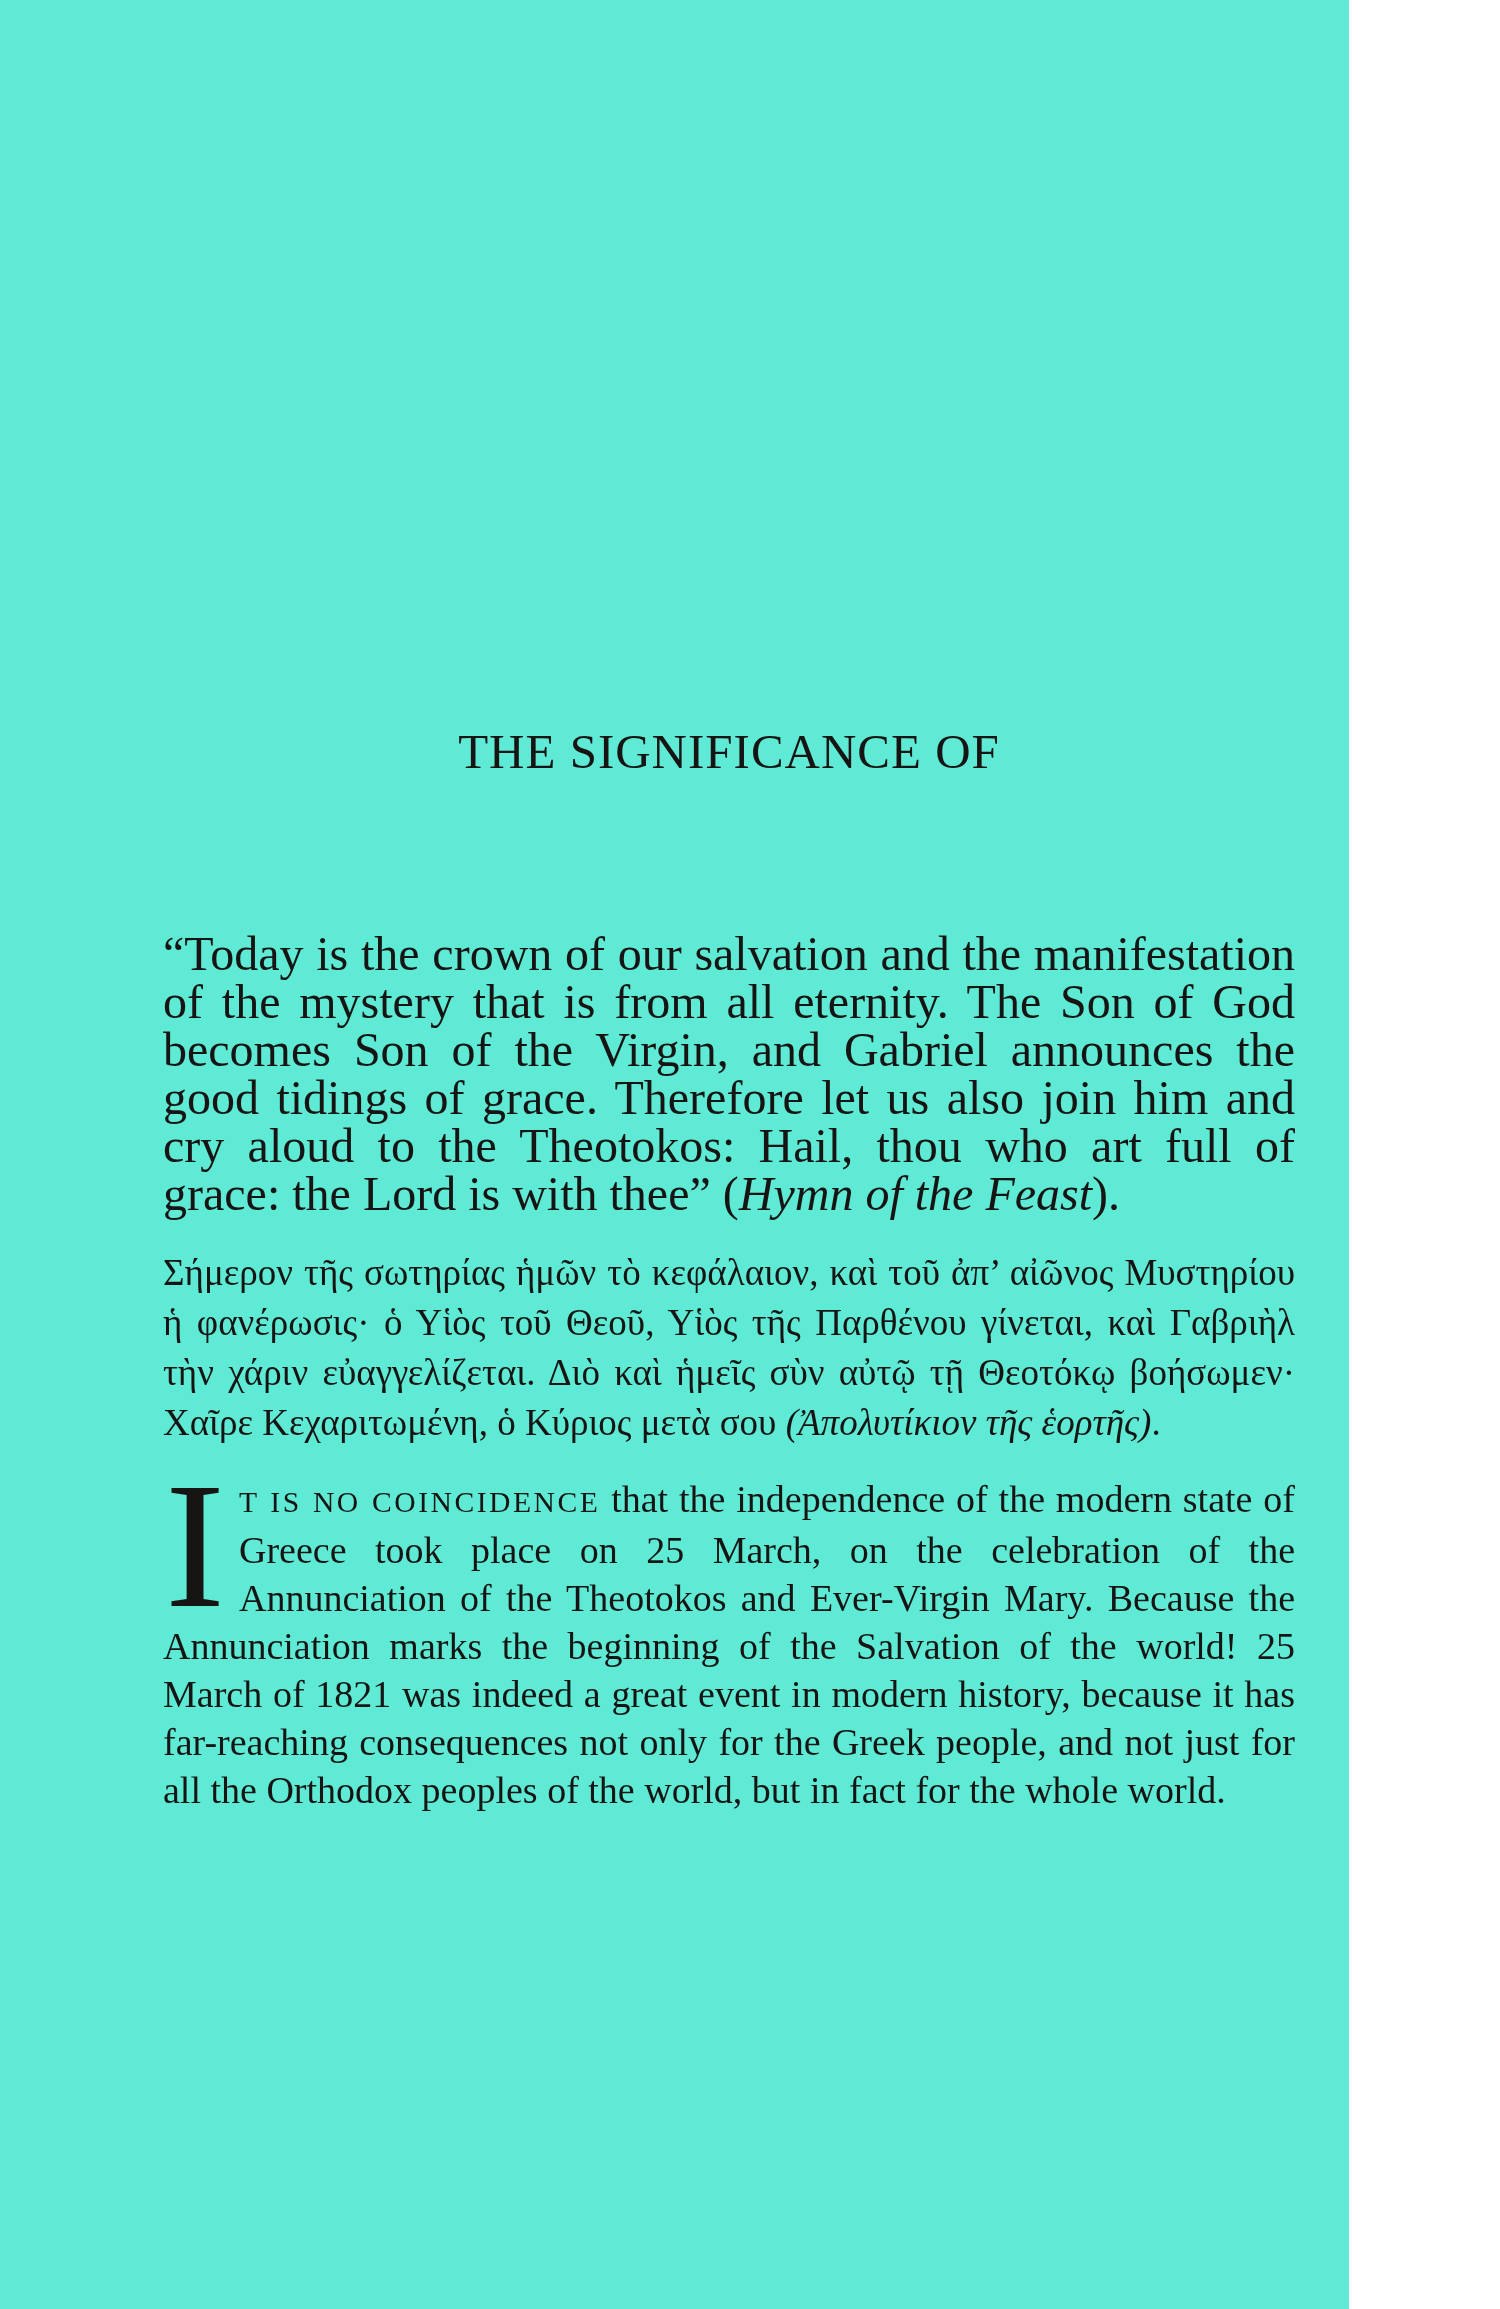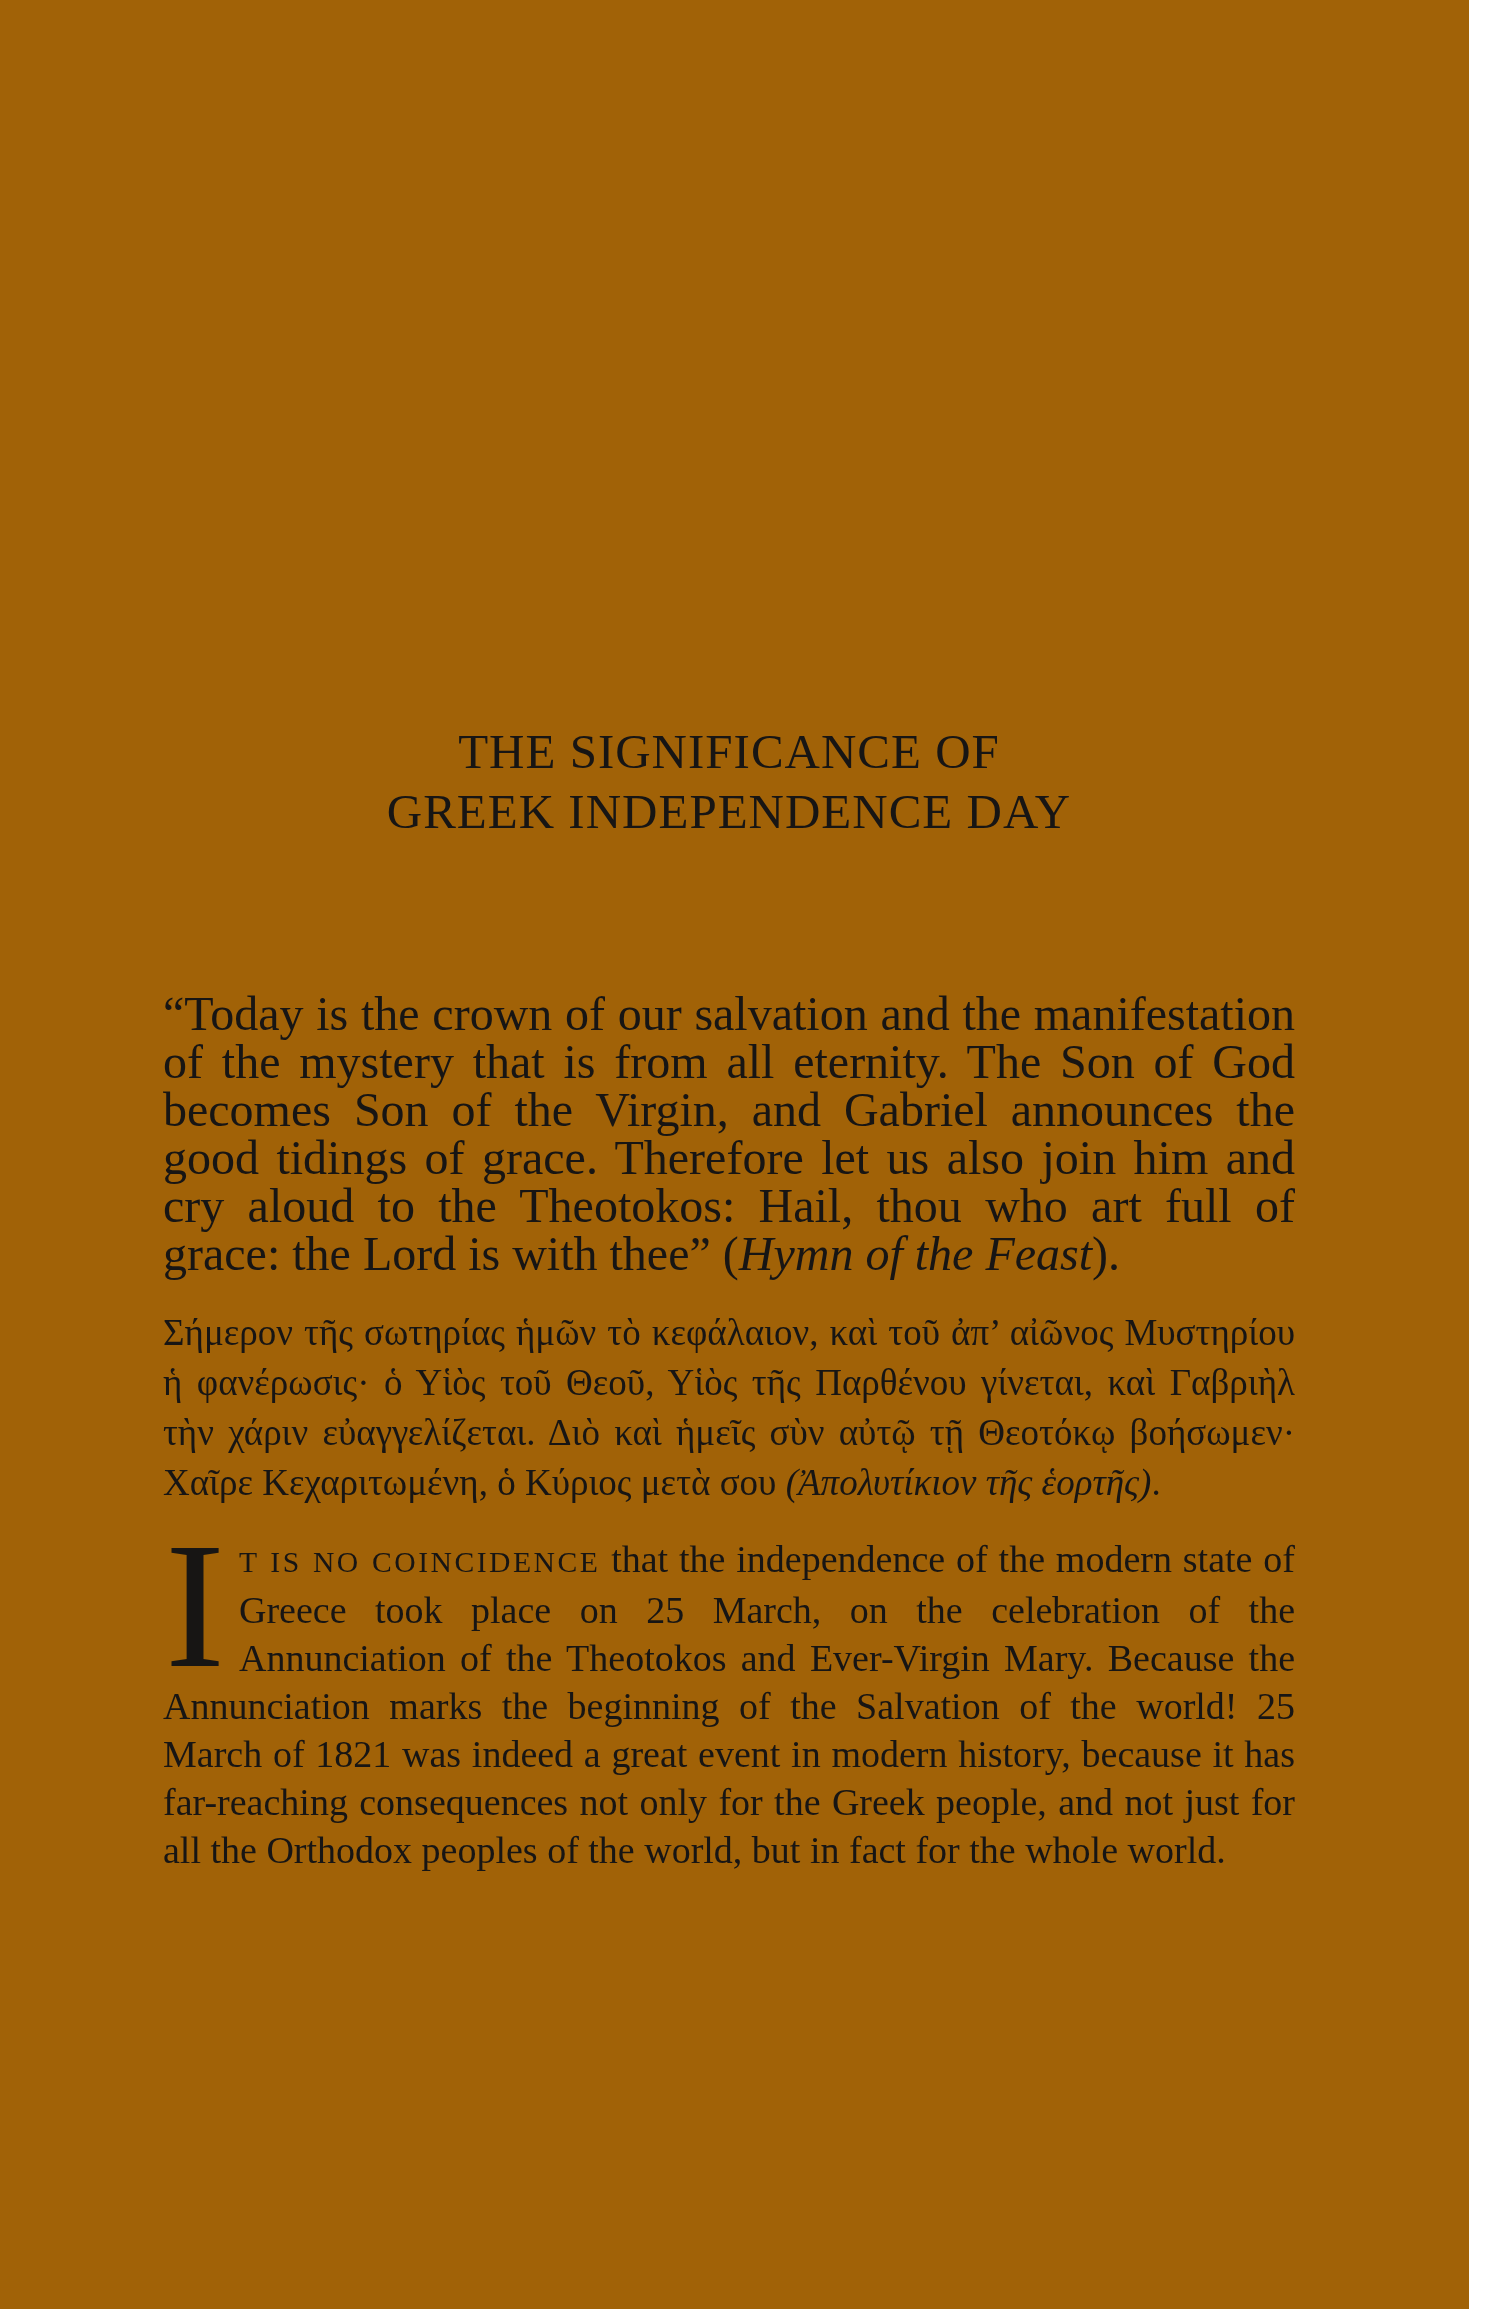--- a/index.html
+++ b/index.html
@@ -2,23 +2,23 @@
 <html><head>
 <meta charset="utf-8">
 <style>
   html, body {
     margin: 0;
     padding: 0;
     background: #ffffff;
   }
   .page {
     position: relative;
-    width: 1469px;
+    width: 1349px;
     height: 2309px;
-    background: #a16207;
+    background: #5eead4;
     overflow: hidden;
     font-family: "Liberation Serif", serif;
     color: #171514;
   }
   .content {
     position: absolute;
     left: 163px;
     top: 722px;
     width: 1132px;
   }
@@ -68,21 +68,20 @@
   }
 </style>
 </head>
 <body>
 
 <div class="page">
   <div class="content">
 
     <h1 class="title">
       <span class="title-line">THE SIGNIFICANCE OF</span>
-      <span class="title-line">GREEK INDEPENDENCE DAY</span>
     </h1>
 
     <p class="quote-en"><span>“Today is the crown of our salvation and the manifestation of the mystery that is from all eternity. The Son of God becomes Son of the Virgin, and Gabriel announces the good tidings of grace. Therefore let us also join him and cry aloud to the Theotokos: Hail, thou who art full of grace: the Lord is with thee” (</span><i>Hymn of the Feast</i><span>).</span></p>
 
     <p class="quote-gr"><span>Σήμερον τῆς σωτηρίας ἡμῶν τὸ κεφάλαιον, καὶ τοῦ ἀπ’ αἰῶνος Μυστηρίου ἡ φανέρωσις· ὁ Υἱὸς τοῦ Θεοῦ, Υἱὸς τῆς Παρθένου γίνεται, καὶ Γαβριὴλ τὴν χάριν εὐαγγελίζεται. Διὸ καὶ ἡμεῖς σὺν αὐτῷ τῇ Θεοτόκῳ βοήσωμεν· Χαῖρε Κεχαριτωμένη, ὁ Κύριος μετὰ σου </span><i>(Ἀπολυτίκιον τῆς ἑορτῆς)</i><span>.</span></p>
 
     <p class="body-text"><span class="dropcap">I</span><span class="smallcaps">T IS NO COINCIDENCE</span><span> that the independence of the modern state of Greece took place on 25 March, on the celebration of the Annunciation of the Theotokos and Ever-Virgin Mary. Because the Annunciation marks the beginning of the Salvation of the world! 25 March of 1821 was indeed a great event in modern history, because it has far-reaching consequences not only for the Greek people, and not just for all the Orthodox peoples of the world, but in fact for the whole world.</span></p>
 
   </div>
 </div>

